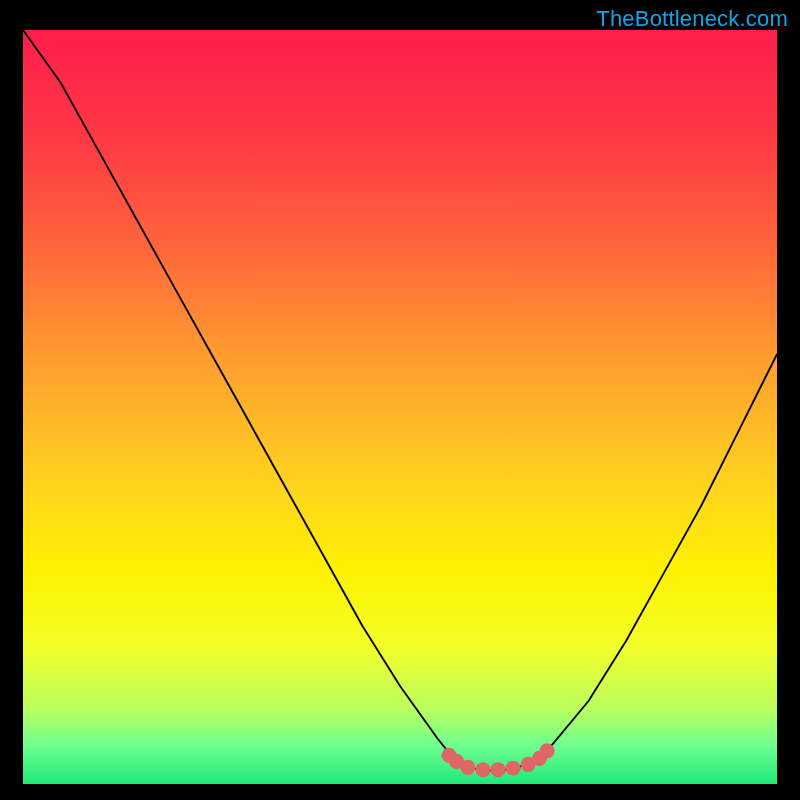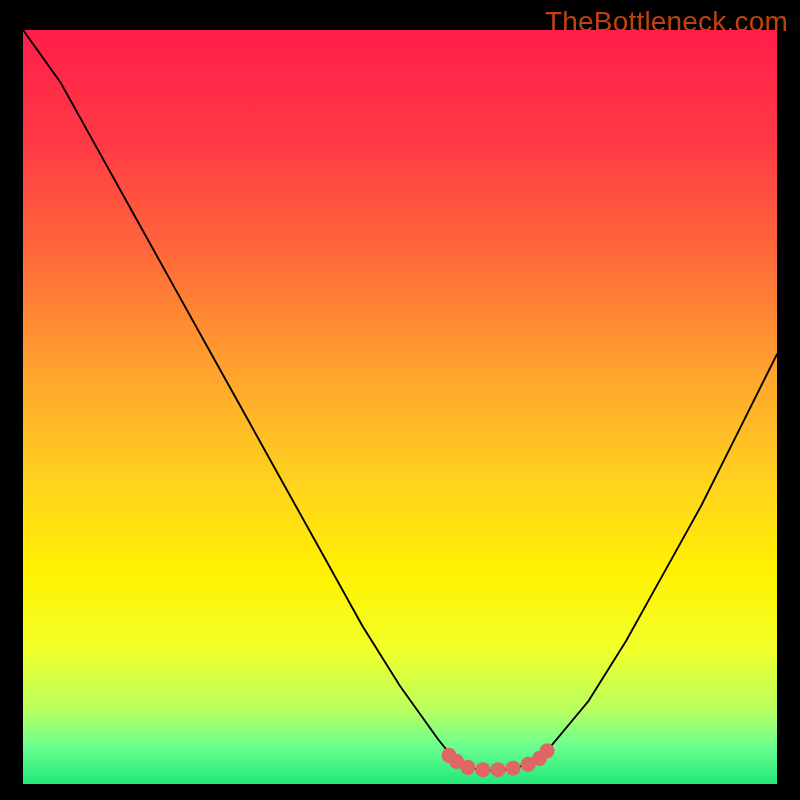--- a/index.html
+++ b/index.html
@@ -16,22 +16,22 @@
     top: 0;
     left: 0;
     width: 800px;
     height: 800px;
     background: #000;
   }
   .watermark {
     position: absolute;
     top: 6px;
     right: 12px;
-    color: #c2410c;
-    font-size: 28px;
+    color: #0ea5e9;
+    font-size: 22px;
     font-weight: 500;
     letter-spacing: 0.2px;
   }
   .plot {
     position: absolute;
     left: 23px;
     top: 30px;
     width: 754px;
     height: 754px;
   }

